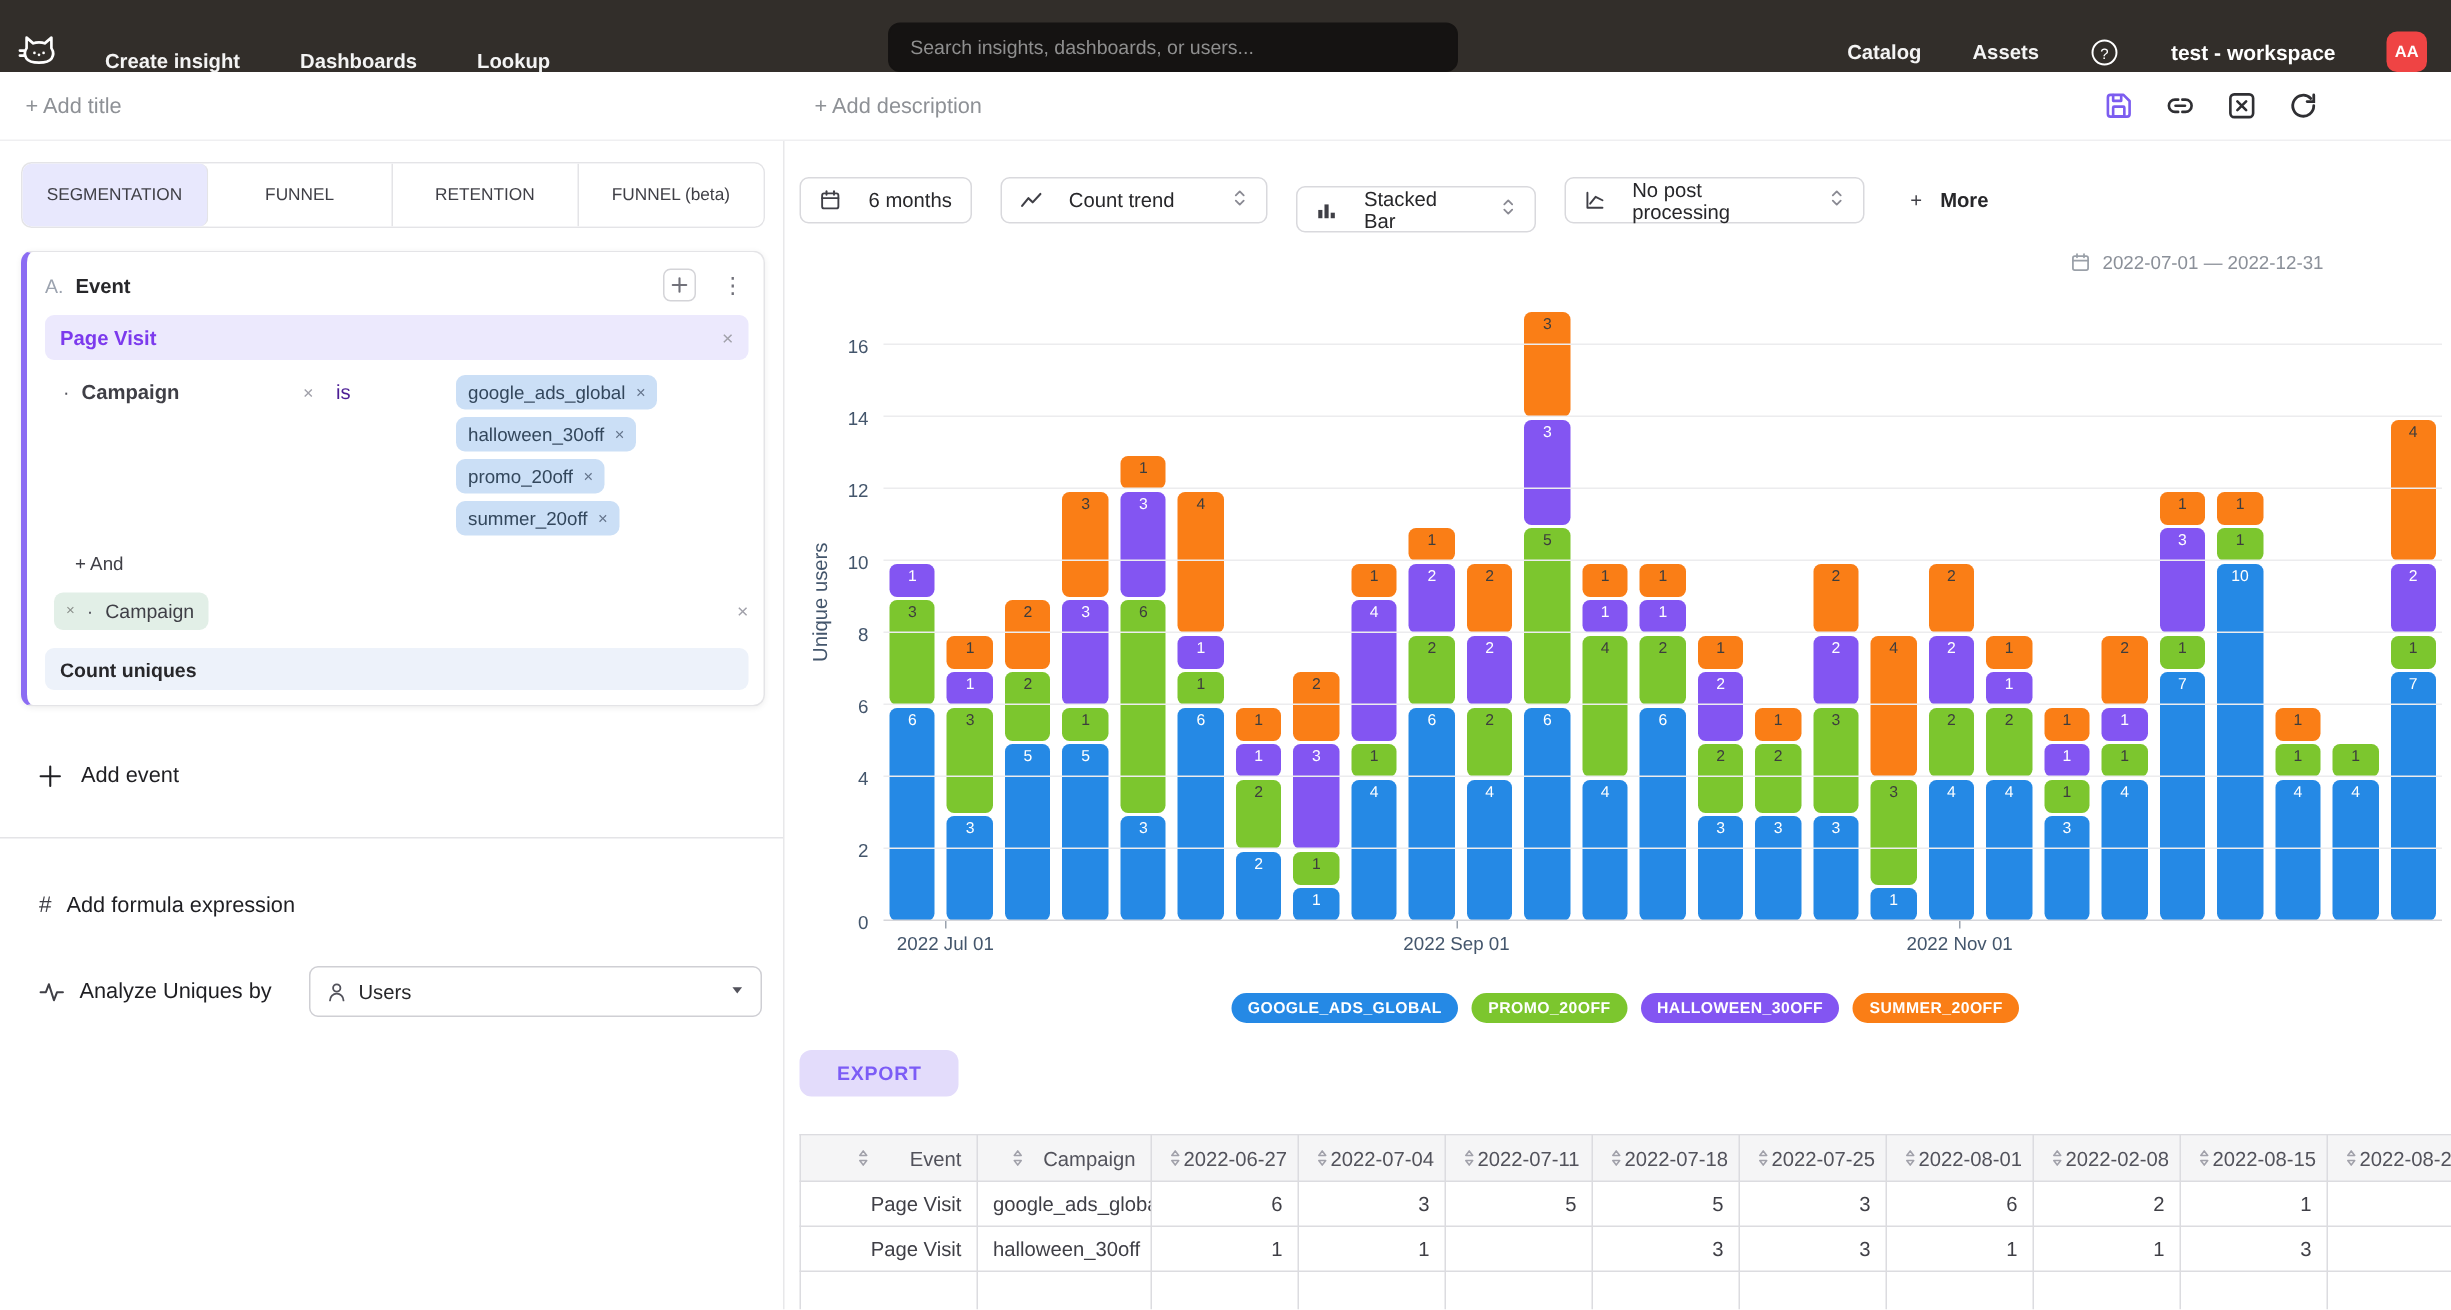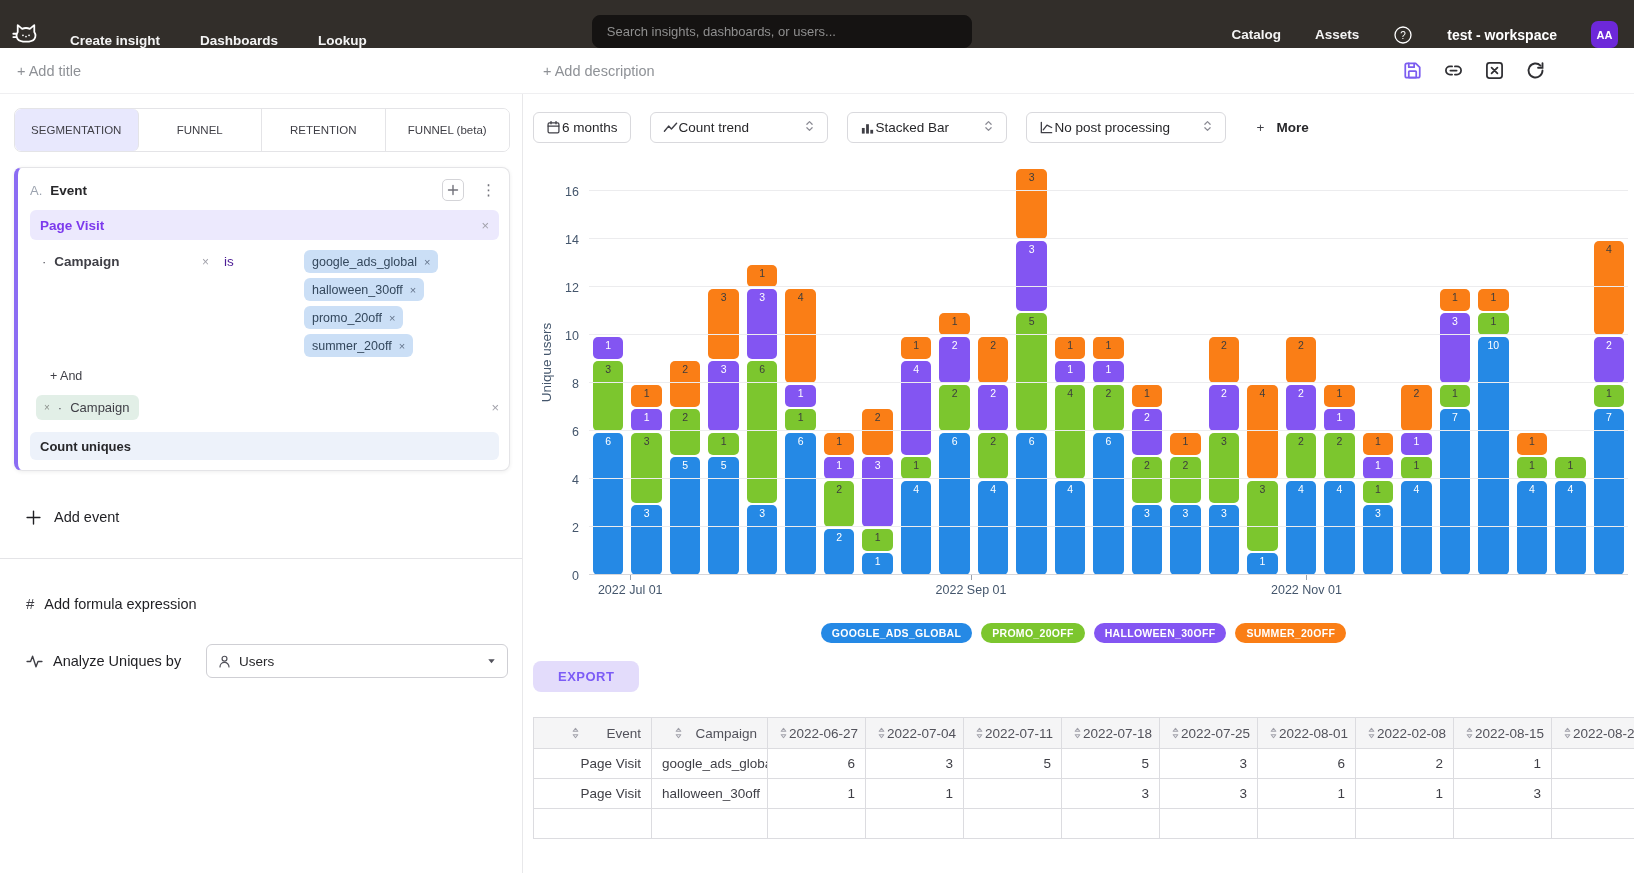--- a/index.html
+++ b/index.html
@@ -11,21 +11,21 @@
   .logo { margin-left:12px; display:flex; align-items:center; }
   .nav-left { display:flex; gap:40px; margin-left:30px; }
   .nav-item { color:#f4f4f4; font-size:13.5px; font-weight:700; cursor:pointer; }
   .searchbox { margin-left:225px; width:380px; height:33px; background:#151312;
     border:1px solid #151312; border-radius:8px; display:flex; align-items:center; padding:0 14px; }
   .searchbox input { background:transparent; border:none; outline:none; color:#cfcfcf;
     font-size:13px; width:100%; font-family:"Liberation Sans",sans-serif; }
   .searchbox input::placeholder { color:#8f8f8f; }
   .nav-right { margin-left:auto; display:flex; align-items:center; gap:34px; margin-right:16px; }
   .workspace { color:#fff; font-size:14px; font-weight:700; }
-  .avatar { width:27px; height:27px; border-radius:7px; background:#6d28d9; color:#fff;
+  .avatar { width:27px; height:27px; border-radius:7px; background:#ef4444; color:#fff;
     font-size:11px; font-weight:700; display:flex; align-items:center; justify-content:center; }
 
   
   .subheader { height:46px; position:relative; display:flex; align-items:center;
     border-bottom:1px solid #efeff1; }
   .add-title { margin-left:17px; color:#8e9196; font-size:14.5px; cursor:text; }
   .add-desc { position:absolute; left:543px; color:#8e9196; font-size:14.5px; cursor:text; }
   .subicons { position:absolute; right:88px; display:flex; gap:19px; align-items:center; }
   .subicons .icon-btn { width:22px; height:22px; display:flex; align-items:center;
     justify-content:center; cursor:pointer; }
@@ -89,25 +89,25 @@
   .analyze-label { font-size:14.5px; color:#1f1f23; margin-left:10px; }
   .users-select { margin-left:auto; margin-right:2px; width:302px; height:34px;
     border:1px solid #cfcfd4; border-radius:6px; display:flex; align-items:center;
     padding:0 10px; cursor:pointer; background:#fff; }
   .users-select .sel-label { font-size:13.5px; color:#27272a; margin-left:7px; }
   .users-select .caret { margin-left:auto; }
 
   
   .toolbar { margin-top:18px; display:flex; align-items:center; gap:19px; }
   .tb-btn { height:31px; border:1px solid #d9d9dd; border-radius:6px; background:#fff;
-    display:flex; align-items:center; padding:0 12px; gap:1px; font-size:13.5px;
+    display:flex; align-items:center; padding:0 12px; gap:18px; font-size:13.5px;
     color:#27272a; cursor:pointer; }
   .tb-select { justify-content:flex-start; }
   .tb-select .dcaret { margin-left:auto; }
-  .w-trend { width:178px; } .w-type { width:160px; } .w-post { width:200px; }
+  .w-trend { width:178px; } .w-type { width:160px;margin-top:12px; } .w-post { width:200px; }
   .more-btn { display:flex; gap:12px; align-items:center; font-size:13.5px; font-weight:700;
     color:#27272a; cursor:pointer; margin-left:12px; }
   .more-plus { font-weight:400; color:#3f3f46; }
 
   .daterange { margin-top:13px; display:flex; justify-content:flex-end; align-items:center;
     gap:8px; margin-right:85px; color:#8b9099; font-size:12.5px; }
 
   
   .chart-wrap { margin-top:6px; }
   .plot { position:relative; height:426px; margin-left:56px; margin-right:6px; }
@@ -379,20 +379,29 @@
           </svg>
         </span>
       </div>
 
       <div class="more-btn">
         <span class="more-plus">+</span>
         <span>More</span>
       </div>
     </div>
 
+    <div class="daterange">
+      <svg width="14" height="14" viewBox="0 0 18 18" fill="none" stroke="#9aa0a8" stroke-width="1.5" stroke-linecap="round">
+        <rect x="2.5" y="3.5" width="13" height="12" rx="1.6"></rect>
+        <line x1="2.5" y1="7.3" x2="15.5" y2="7.3"></line>
+        <line x1="6" y1="1.8" x2="6" y2="4.6"></line>
+          <line x1="12" y1="1.8" x2="12" y2="4.6"></line>
+      </svg>
+      <span>2022-07-01 — 2022-12-31</span>
+    </div>
 
     <div class="chart-wrap">
       <div class="plot" id="plot">
         <div class="ylabel">
           <span>Unique users</span>
         </div>
         <div class="bars" id="bars">
             <div class="slot">
               <div class="seg" style="height: 142px; background: rgb(37, 137, 229);">
                 <div class="seg-label" style="color: rgb(255, 255, 255);">6</div>

